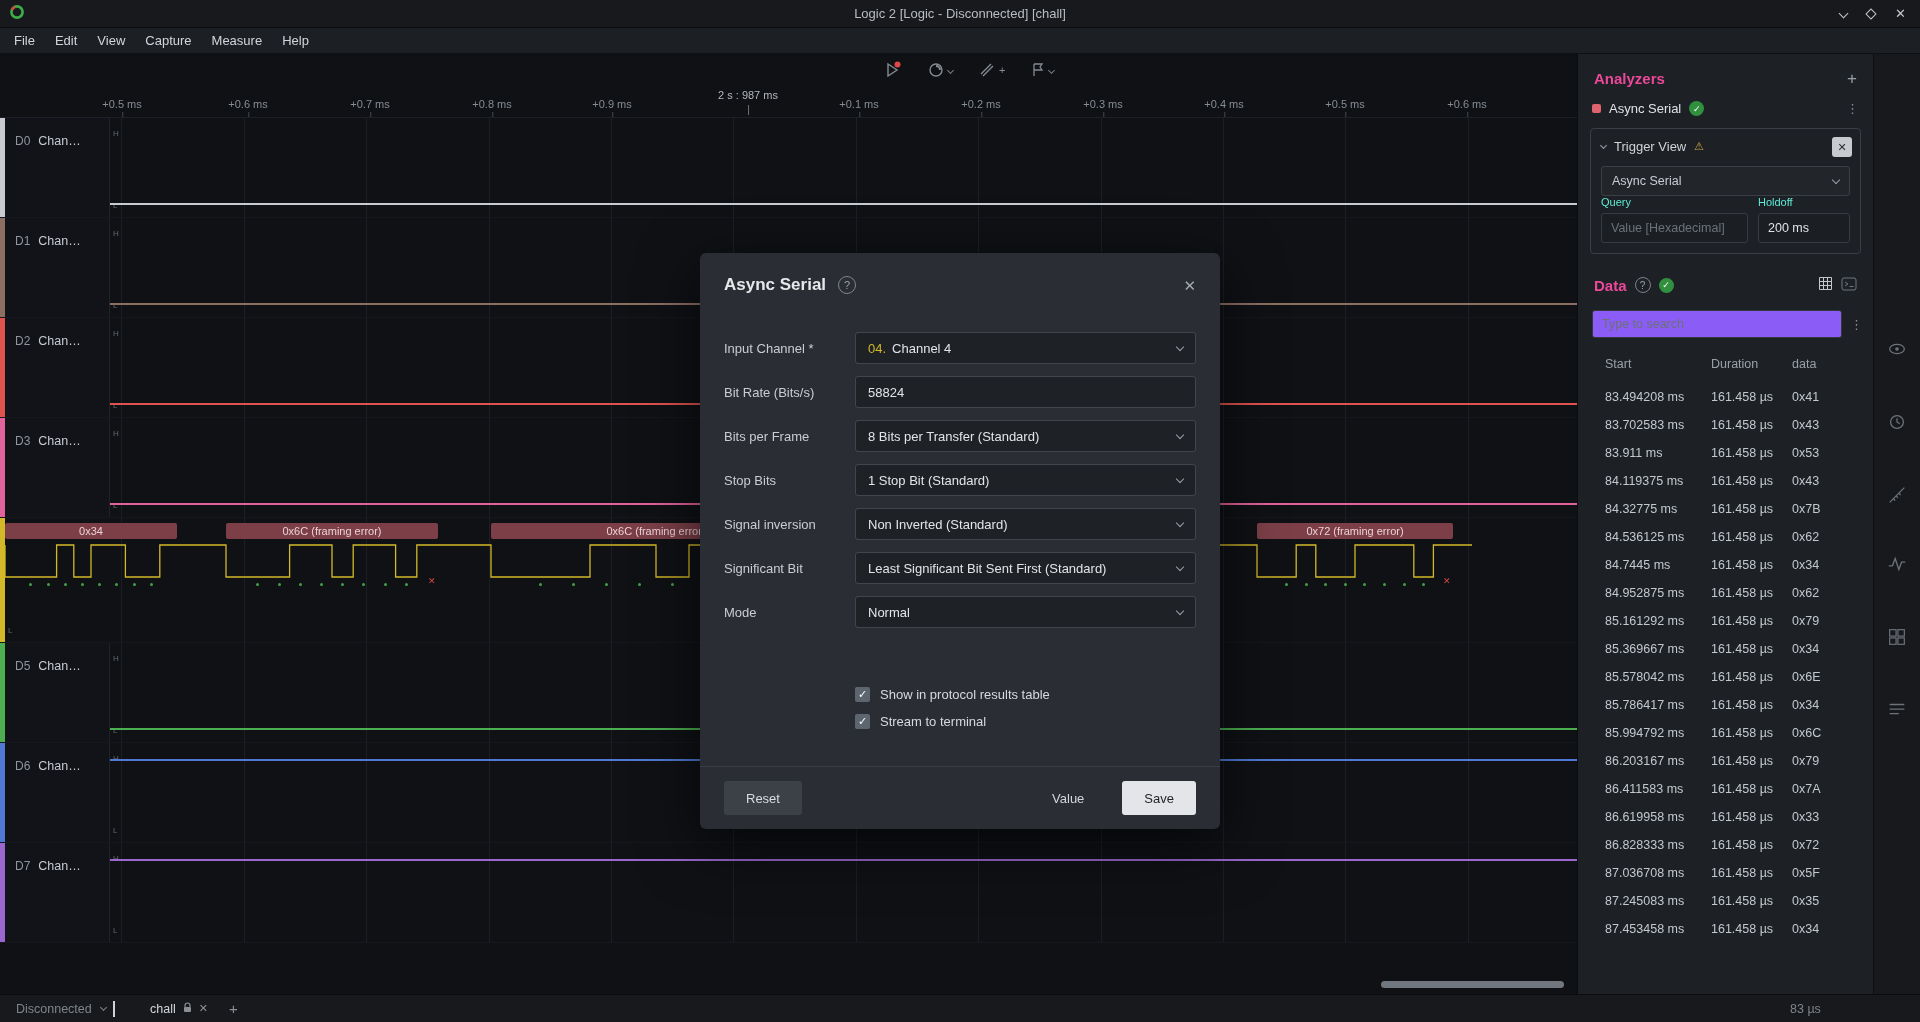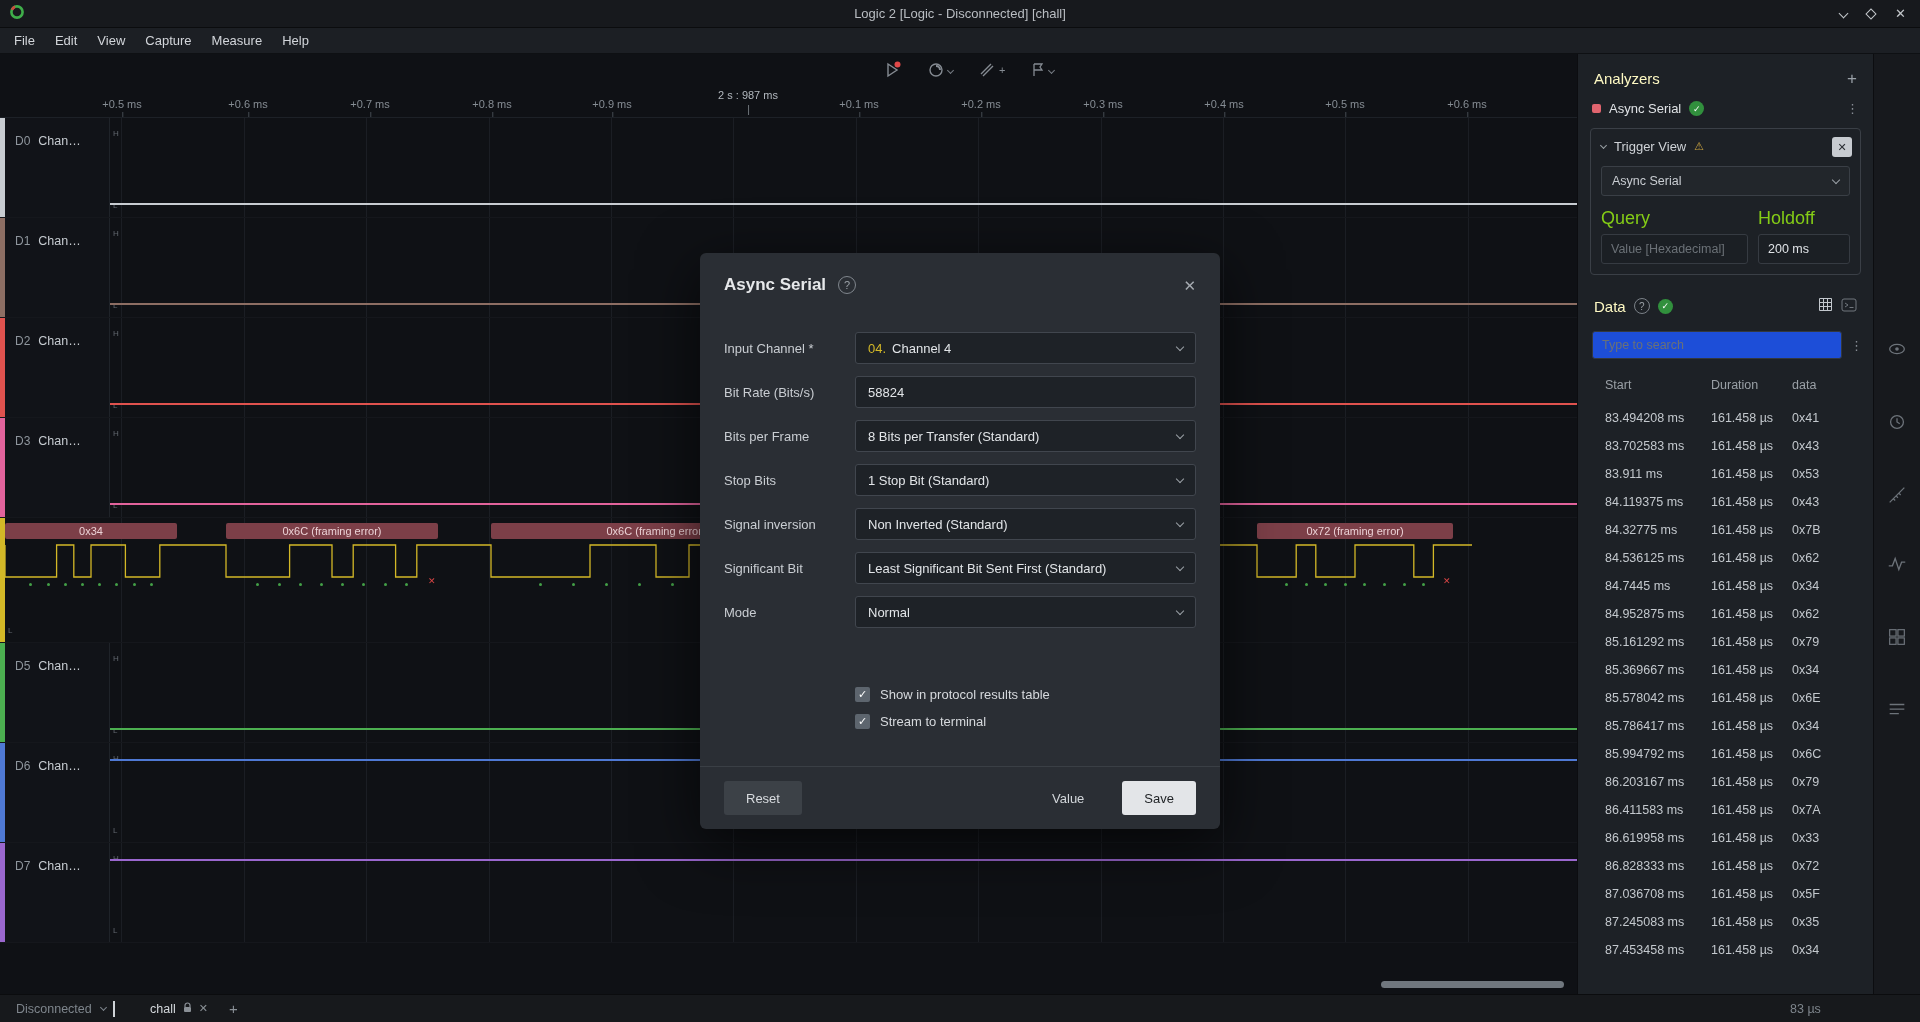--- a/index.html
+++ b/index.html
@@ -57,51 +57,51 @@
   .serial-svg{position:absolute;top:21px;left:0}
   .decode-badge{position:absolute;top:5px;height:16px;line-height:16px;background:#7c3f48;color:#ecd2d6;
     font-size:11px;text-align:center;border-radius:2px;overflow:hidden;white-space:nowrap}
   .bit-dot{position:absolute;top:65px;width:3px;height:3px;border-radius:50%;background:#43a047}
   .err-x{position:absolute;top:59px;font-style:normal;font-size:9px;color:#d64545;line-height:1}
   .h-thumb{position:absolute;bottom:6px;left:1381px;width:183px;height:7px;border-radius:3.5px;background:#70777e;z-index:5}
 
   
   .sidebar{width:296px;background:#1d2126;border-left:1px solid #0c0d10;position:relative;overflow:hidden;flex:0 0 auto}
   .panel-header{display:flex;align-items:center;padding:16px 16px 6px 16px;gap:8px}
-  .panel-title{font-size:15px;font-weight:400;color:#fef9c3}
+  .panel-title{font-size:15px;font-weight:700;color:#ec4899}
   .plus{margin-left:auto;font-size:17px;color:#9aa1a8;line-height:1}
   .an-item{display:flex;align-items:center;gap:8px;padding:8px 14px;font-size:13px;color:#e0e3e6}
   .an-square{width:9px;height:9px;border-radius:2px;display:inline-block}
   .check-circle{width:15px;height:15px;border-radius:50%;background:#31903d;color:#fff;font-size:9px;
     display:inline-flex;align-items:center;justify-content:center;flex:0 0 auto}
   .kebab{margin-left:auto;color:#878d94;font-size:13px}
   .trigger-panel{margin:4px 12px 0 12px;border:1px solid #3a3f46;border-radius:4px;padding:10px;position:relative}
   .tp-head{display:flex;align-items:center;gap:8px;font-size:13px;color:#cfd3d7}
   .tp-head .chev{width:5px;height:5px;color:#9aa0a6;margin-top:-3px}
   .warn{font-size:11px;color:#c9a23f}
   .tp-close{position:absolute;top:8px;right:8px;width:20px;height:20px;background:#c7cbd0;border-radius:3px;
     color:#2b2e33;font-size:11px;display:flex;align-items:center;justify-content:center}
   .tp-select{margin-top:12px;height:30px;background:#22262b;border:1px solid #3a3f46;border-radius:3px;
     display:flex;align-items:center;padding:0 10px;font-size:12.5px;color:#c9cdd2;gap:6px}
   .tp-select .chev{margin-left:auto;width:6px;height:6px;color:#9aa0a6;margin-top:-2px}
-  .tp-labels{display:flex;margin-top:12px;font-size:18px;color:#84cc16}
+  .tp-labels{display:flex;font-size:11px;color:#5eead4}
   .tp-labels .q{flex:1}
   .tp-labels .h{flex:0 0 92px}
   .tp-inputs{display:flex;gap:10px;margin-top:5px}
   .tp-input{height:30px;background:#1b1f24;border:1px solid #363b42;border-radius:3px;color:#dfe2e6;
     font-size:12.5px;padding:0 9px;font-family:inherit;outline:none;min-width:0}
   .tp-input.q{flex:1}
   .tp-input.h{flex:0 0 92px}
   .tp-input::placeholder{color:#6b7177}
   .data-head{padding-top:22px}
   .help-circle{width:16px;height:16px;border:1px solid #7b8188;border-radius:50%;color:#9aa0a6;font-size:10px;
     display:inline-flex;align-items:center;justify-content:center;flex:0 0 auto}
   .hd-spacer{flex:1}
   .search-row{display:flex;align-items:center;gap:8px;margin:10px 10px 0 14px}
-  .search-input{flex:1;height:28px;background:#1d4ed8;border:1px solid #33383e;border-radius:3px;color:#dfe2e6;
+  .search-input{flex:1;height:28px;background:#8b5cf6;border:1px solid #33383e;border-radius:3px;color:#dfe2e6;
     font-size:12.5px;padding:0 9px;font-family:inherit;outline:none;min-width:0}
   .search-input::placeholder{color:#6b7177}
   .t-head{display:flex;padding-left:27px;margin-top:14px;height:24px;align-items:center;font-size:12.5px;color:#9aa0a6}
   .t-body .t-row{display:flex;padding-left:27px;height:28px;align-items:flex-end;font-size:12.5px;color:#c3c8cd}
   .t-c.c0{flex:0 0 106px}
   .t-c.c1{flex:0 0 81px}
   .t-c.c2{flex:1}
 
   
   .edge-rail{width:47px;background:#17191d;border-left:1px solid #0c0d10;position:relative;flex:0 0 auto}

